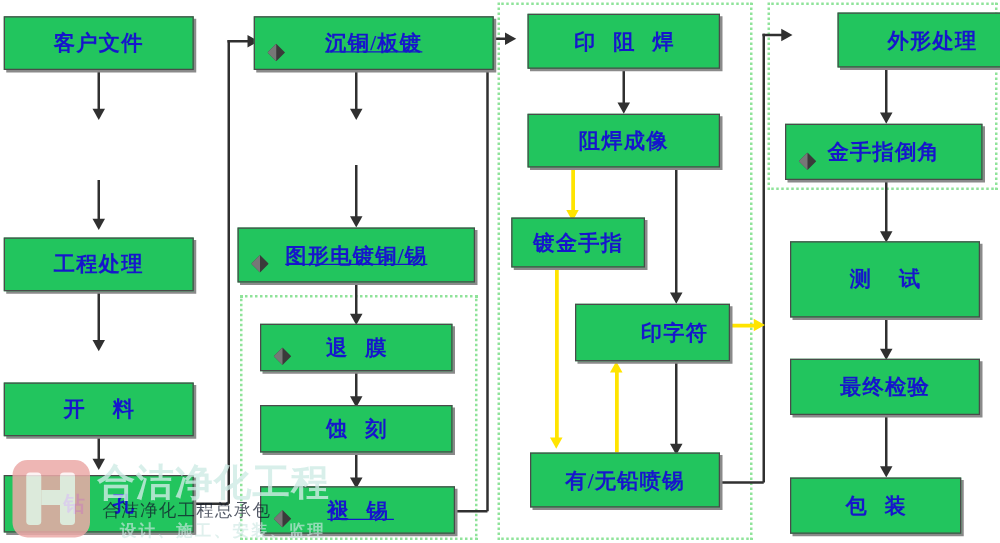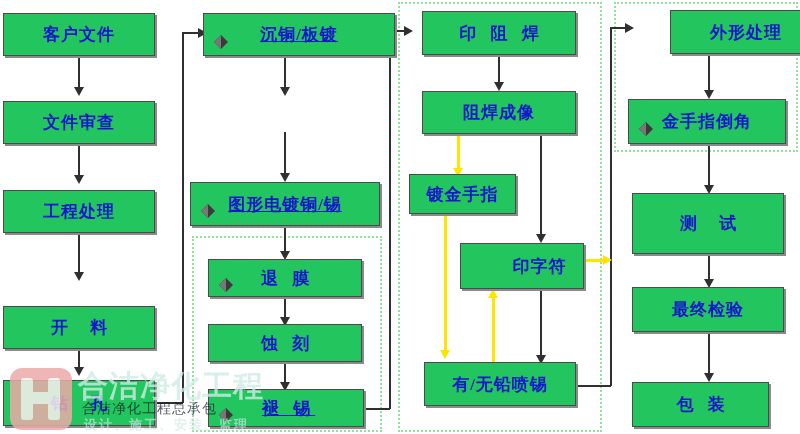--- a/index.html
+++ b/index.html
@@ -123,44 +123,41 @@
     letter-spacing:1px;
     white-space:nowrap;
   }
   #wm-text-sub{
     position:absolute;left:76px;top:34px;
     font-size:14px;font-weight:400;
     color:#0f172a;opacity:.72;
     letter-spacing:1px;white-space:nowrap;
   }
   #wm-text-sub2{
-    position:absolute;left:78px;top:50px;
+    position:absolute;left:90px;top:50px;
     font-size:13px;font-weight:700;
     color:#cfe9e4;opacity:.65;
     letter-spacing:2px;white-space:nowrap;
   }
 </style>
 </head>
 <body>
 
 <div id="canvas">
 
   <div class="group-frame" style="left:192px;top:236px;width:190px;height:196px;"></div>
   <div class="group-frame" style="left:398px;top:2px;width:204px;height:430px;"></div>
   <div class="group-frame" style="left:614px;top:2px;width:184px;height:150px;"></div>
 
   <div class="node" style="left:3px;top:13px;width:152px;height:43px;">
     <span class="label">客户文件</span>
   </div>
   <div class="line v" style="left:78px;top:56px;height:34px;"></div>
   <div class="arrow down" style="left:74px;top:87px;"></div>
 
-  <div class="node" style="left:3px;top:101px;width:152px;height:43px;">
-    <span class="label">文件审查</span>
-  </div>
   <div class="line v" style="left:78px;top:144px;height:34px;"></div>
   <div class="arrow down" style="left:74px;top:175px;"></div>
 
   <div class="node" style="left:3px;top:190px;width:152px;height:43px;">
     <span class="label">工程处理</span>
   </div>
   <div class="line v" style="left:78px;top:233px;height:42px;"></div>
   <div class="arrow down" style="left:74px;top:272px;"></div>
 
   <div class="node wide-space" style="left:3px;top:281px;width:152px;height:43px;margin-top:25px;">

